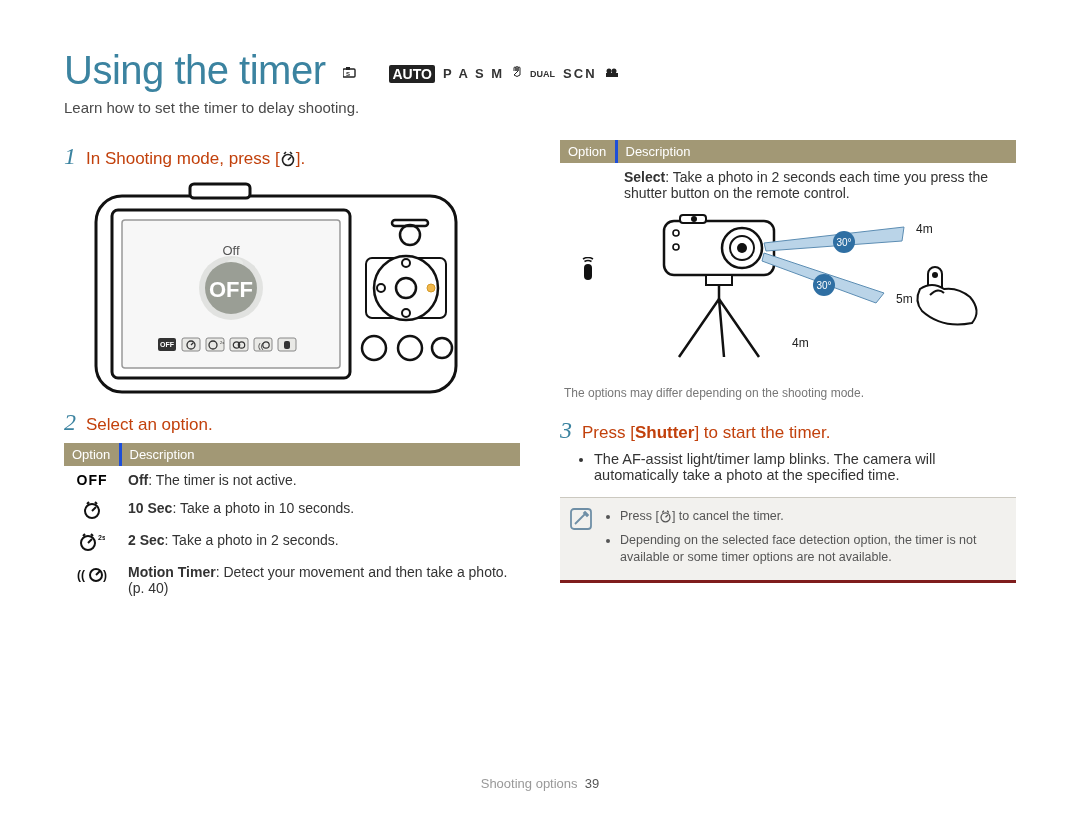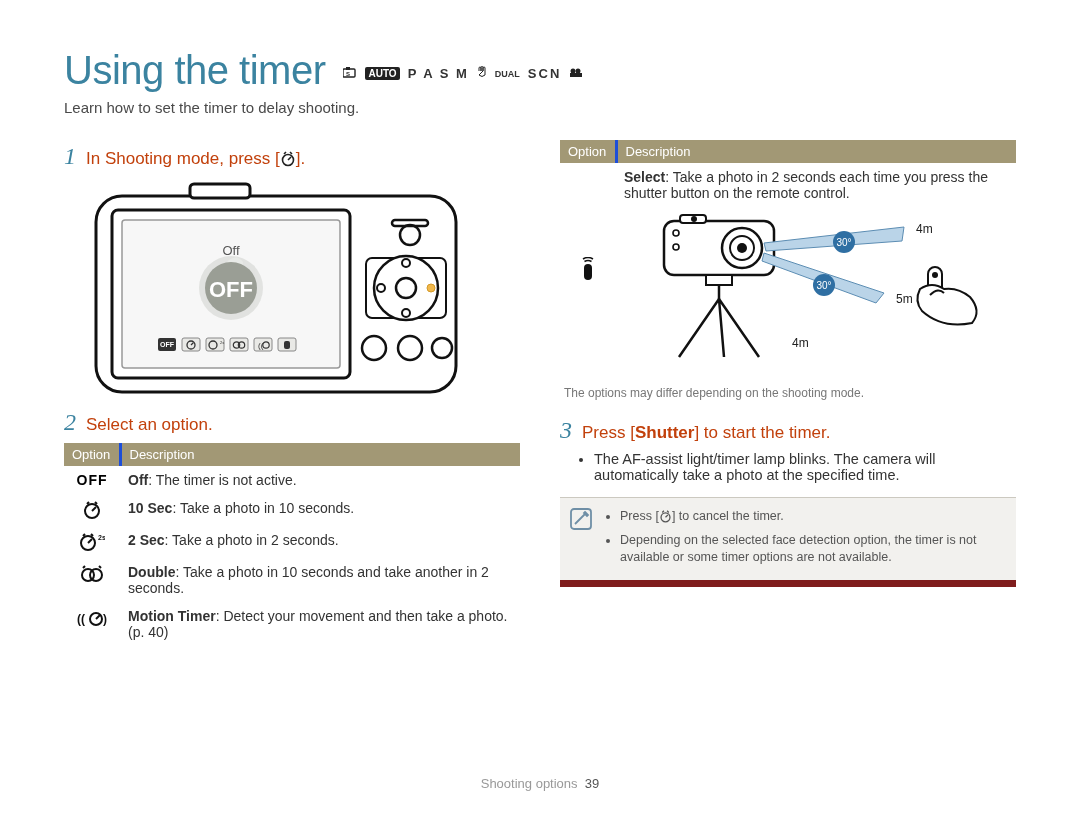--- a/index.html
+++ b/index.html
@@ -37,23 +37,24 @@
     font-size: 13px;
     color: #333;
     font-weight: 700;
     letter-spacing: 2px;
     transform: translateY(-6px);
   }
   .mode-icons .auto-badge {
     background: #222;
     color: #fff;
     padding: 1px 3px;
-    font-size: 10px;
+    font-size: 14px;
     letter-spacing: 0;
     border-radius: 2px;
+    margin-left: 24px;
   }
   .mode-icons .small { font-size: 9px; letter-spacing: 0;}
   .subtitle {
     margin: 6px 0 18px 0;
     font-size: 15px;
     font-weight: 300;
     color: #4a4a4a;
   }
   .columns {
     display: flex;
@@ -128,21 +129,21 @@
     font-weight: 300;
     color: #333;
   }
   ul.bullets li { margin-bottom: 10px; }
   
   .note-box {
     display: flex;
     gap: 12px;
     background: #f2f1ee;
     border-top: 1px solid #ccc9c0;
-    border-bottom: 7px solid #7f1d1d;
+    border-bottom: 3px solid #7f1d1d;
     padding: 10px 12px 10px 10px;
     margin-top: 14px;
     font-size: 12.5px;
     color: #555;
     font-weight: 300;
   }
   .note-box .note-icon {
     flex: 0 0 22px;
   }
   .note-box ul {
@@ -305,28 +306,20 @@
           <tr>
             <td class="icon-cell"><svg width="26" height="20" viewBox="0 0 26 20">
                   <circle cx="9" cy="11" r="7" fill="none" stroke="#111" stroke-width="2"></circle>
                   <path d="M4 4 L6 2 M14 4 L12 2" stroke="#111" stroke-width="2"></path>
                   <path d="M9 11 L13 7" stroke="#111" stroke-width="2"></path>
                   <text x="19" y="8" font-size="7" font-weight="700" fill="#111">2s</text>
                 </svg></td>
             <td><span class="opt-label">2 Sec</span><span>: Take a photo in 2 seconds.</span></td>
           </tr>
           <tr>
-            <td class="icon-cell"><svg width="26" height="20" viewBox="0 0 26 20">
-                  <circle cx="9" cy="11" r="6" fill="none" stroke="#111" stroke-width="2"></circle>
-                  <circle cx="17" cy="11" r="6" fill="none" stroke="#111" stroke-width="2"></circle>
-                  <path d="M4 4 L6 2 M22 4 L20 2" stroke="#111" stroke-width="2"></path>
-                </svg></td>
-            <td><span class="opt-label">Double</span><span>: Take a photo in 10 seconds and take another in 2 seconds.</span></td>
-          </tr>
-          <tr>
             <td class="icon-cell"><svg width="30" height="20" viewBox="0 0 30 20">
                   <text x="0" y="15" font-size="12" font-weight="700" fill="#111">((</text>
                   <circle cx="19" cy="11" r="6" fill="none" stroke="#111" stroke-width="2"></circle>
                   <path d="M19 11 L23 7" stroke="#111" stroke-width="2"></path>
                   <text x="26" y="15" font-size="12" font-weight="700" fill="#111">)</text>
                 </svg></td>
             <td><span class="opt-label">Motion Timer</span><span>: Detect your movement and then take a photo. (p. 40)</span></td>
           </tr>
         </tbody>
       </table>

